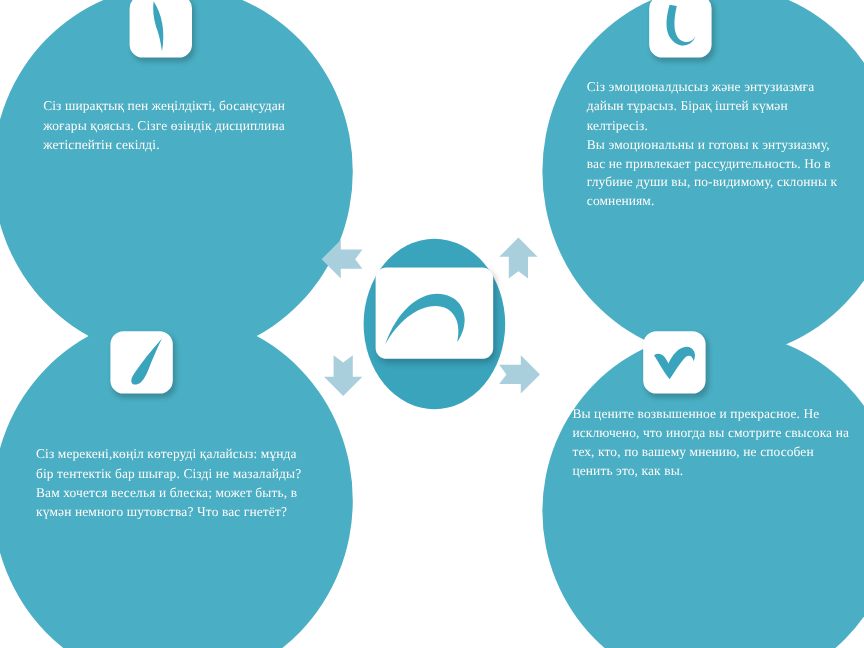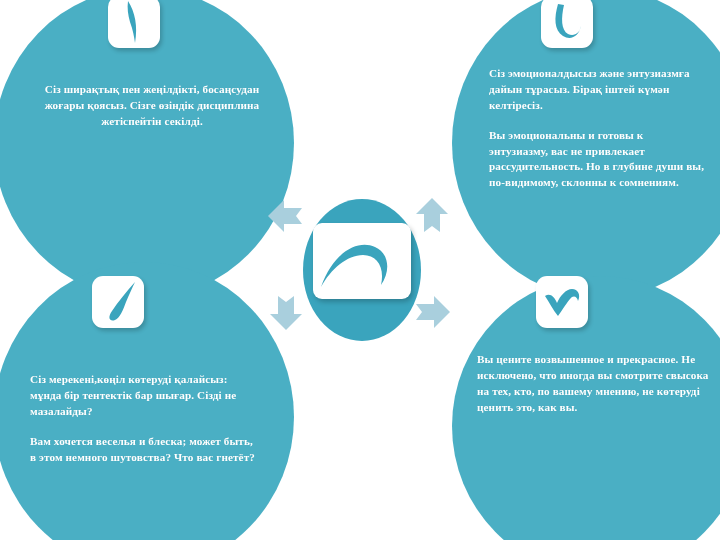--- a/index.html
+++ b/index.html
@@ -30,32 +30,32 @@
   }
   .bubble.tl { left: -6px;  top: -12px;  width: 300px; height: 310px; }
   .bubble.tr { left: 452px; top: -12px;  width: 296px; height: 310px; }
   .bubble.bl { left: -6px;  top: 262px;  width: 300px; height: 310px; }
   .bubble.br { left: 452px; top: 276px;  width: 296px; height: 300px; }
 
   
   .txt {
     position: absolute;
     color: #ffffff;
-    font-weight: bold;
+    font-weight: normal;
     font-size: 11.2px;
     line-height: 1.42;
     letter-spacing: 0.1px;
     text-shadow: 0 0 1px rgba(0,0,0,0.08);
     white-space: pre-line;
   }
-  .txt.tl { left: 36px;  top: 66px;  width: 232px; text-align: center; }
+  .txt.tl { left: 36px;  top: 66px;  width: 232px; }
   .txt.tr { left: 489px; top: 50px;  width: 216px; }
   .txt.bl { left: 30px;  top: 356px; width: 228px; }
   .txt.br { left: 477px; top: 322px; width: 232px; }
-  .txt .para2 { display: block; margin-top: 14px; }
+  .txt .para2 { display: block; }
 
   
   .tile {
     position: absolute;
     width: 52px;
     height: 52px;
     background: #ffffff;
     border-radius: 11px;
     box-shadow: 2px 3px 4px rgba(0,0,0,0.20);
   }
@@ -162,20 +162,20 @@
     <span>Сіз ширақтық пен жеңілдікті, босаңсудан жоғары қоясыз. Сізге өзіндік дисциплина жетіспейтін секілді.</span>
   </div>
 
   <div class="txt tr">
     <span>Сіз эмоционалдысыз және энтузиазмға дайын тұрасыз. Бірақ іштей күмән келтіресіз.</span>
     <span class="para2">Вы эмоциональны и готовы к энтузиазму, вас не привлекает рассудительность. Но в глубине души вы, по-видимому, склонны к сомнениям.</span>
   </div>
 
   <div class="txt bl">
     <span>Сіз мерекені,көңіл көтеруді қалайсыз: мұнда бір тентектік бар шығар. Сізді не мазалайды?</span>
-    <span class="para2">Вам хочется веселья и блеска; может быть, в этом немного шутовства? Что вас гнетёт?</span>
+    <span class="para2">Вам хочется веселья и блеска; может быть, в күмән немного шутовства? Что вас гнетёт?</span>
   </div>
 
   <div class="txt br">
-    <span class="para2">Вы цените возвышенное и прекрасное. Не исключено, что иногда вы смотрите свысока на тех, кто, по вашему мнению, не көтеруді ценить это, как вы.</span>
+    <span class="para2">Вы цените возвышенное и прекрасное. Не исключено, что иногда вы смотрите свысока на тех, кто, по вашему мнению, не способен ценить это, как вы.</span>
   </div>
 
 </div>
 
 </body></html>

